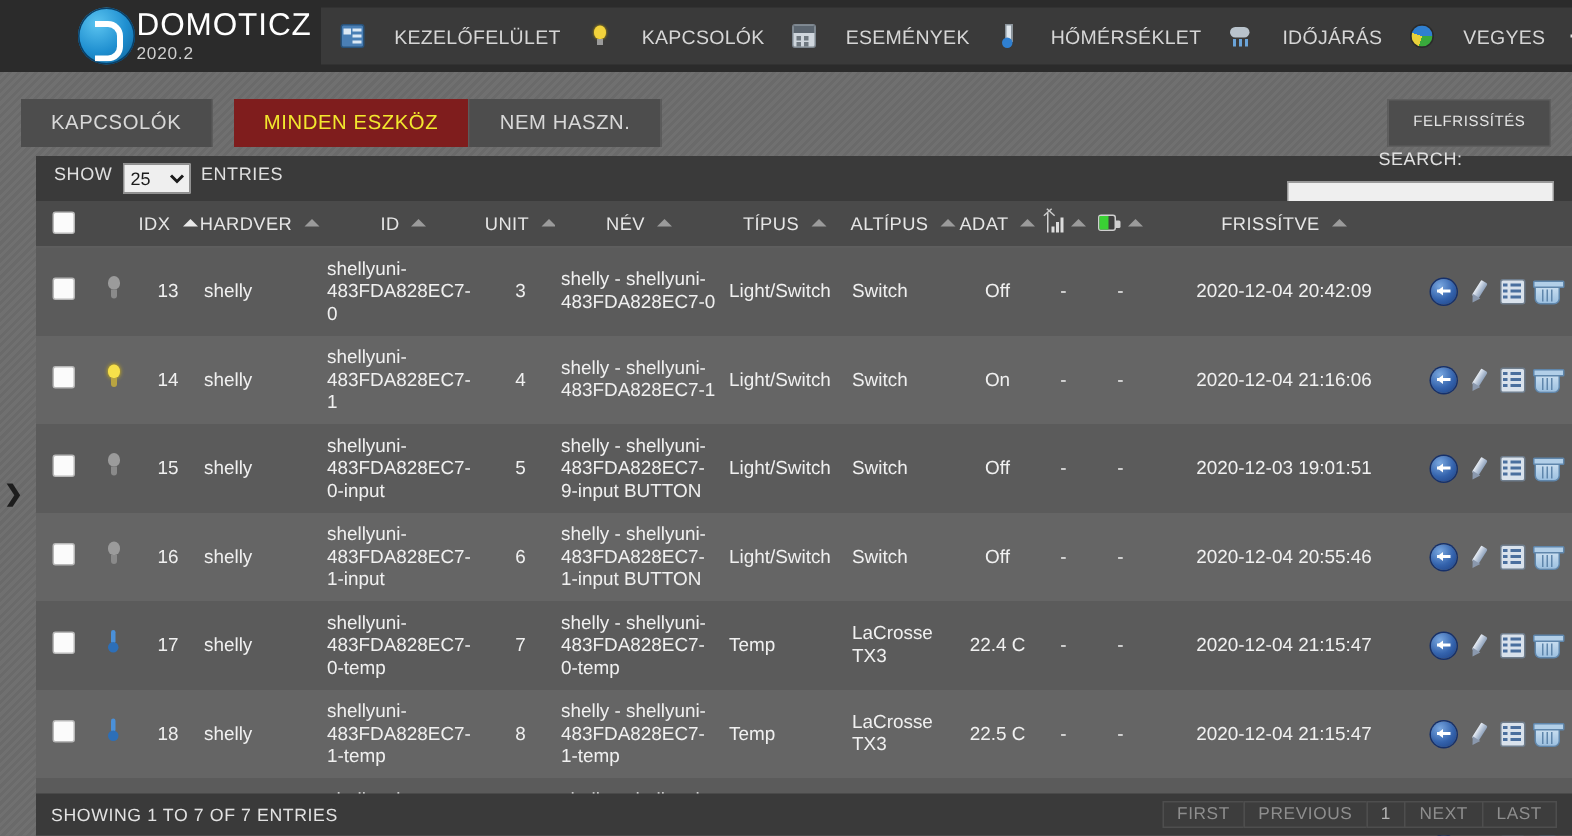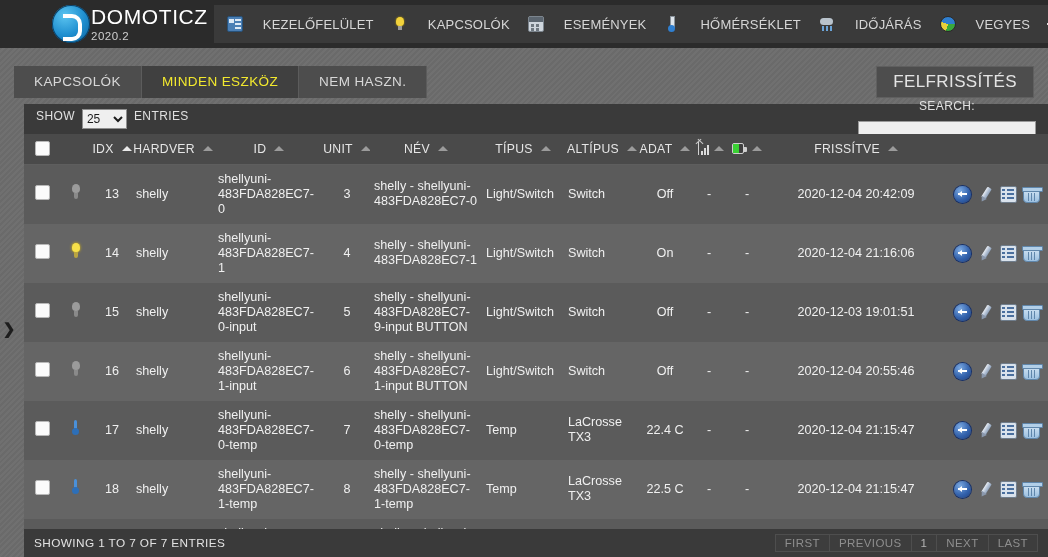--- a/index.html
+++ b/index.html
@@ -92,27 +92,27 @@
   .tabs { display: flex; align-items: flex-end; }
   .tab {
     height: 32px; line-height: 32px;
     padding: 0 20px;
     background: #4d4d4d;
     color: #d8d8d8; font-size: 13.5px; letter-spacing: .4px;
     border-right: 1px solid #5c5c5c;
     cursor: pointer;
     white-space: nowrap;
   }
-  .tab.active { background: #404040; color: #f2e82e; }
+  .tab.active { background: #7f1d1d; color: #f2e82e; margin-left: 14px; }
   .refresh-btn {
     margin-left: auto;
     height: 32px; line-height: 30px;
     padding: 0 16px;
     background: #4d4d4d; border: 1px solid #5f5f5f;
-    color: #e4e4e4; font-size: 17px; letter-spacing: .4px;
+    color: #e4e4e4; font-size: 10px; letter-spacing: .4px;
     cursor: pointer;
   }
 
   
   #left-handle {
     position: absolute; left: 0; top: 312px;
     width: 18px; height: 34px;
     display: flex; align-items: center; justify-content: center;
     color: #1d1d1d; font-size: 15px; font-weight: bold;
     cursor: pointer; z-index: 5;

